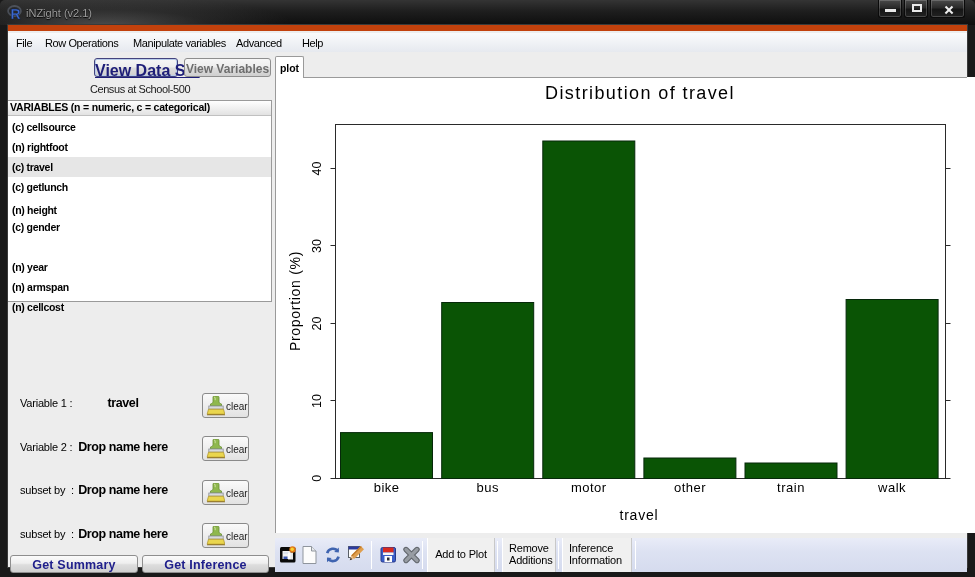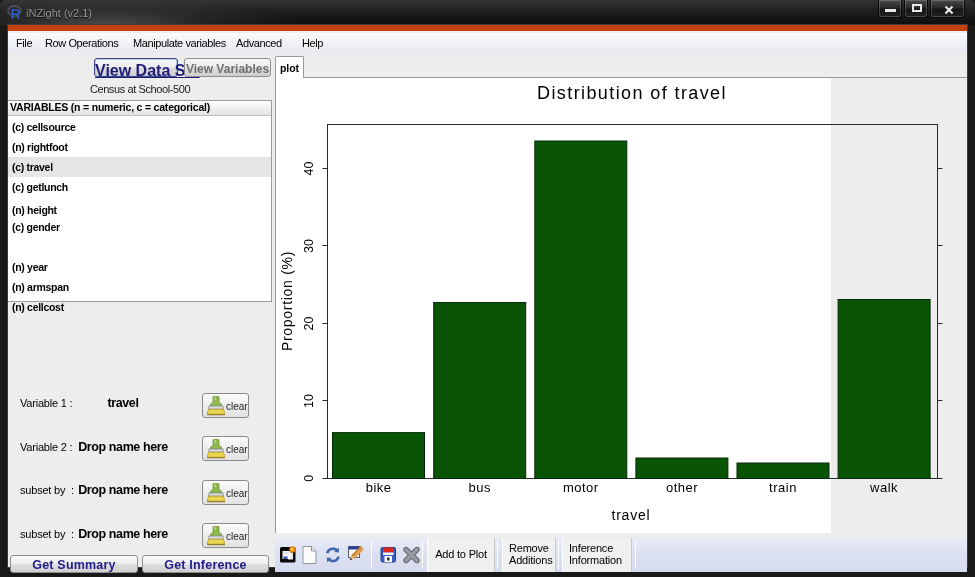--- a/index.html
+++ b/index.html
@@ -57,22 +57,22 @@
 .brush { position:absolute; left:3px; top:2px; width:19px; height:20px; }
 
 .bigbtn { height:18px; background:linear-gradient(#fbfbfb 0%, #eee 45%, #ddd 55%, #d0d0d0 100%);
   border:1px solid #8e8e8e; border-radius:3px; text-align:center;
   font-size:12.5px; letter-spacing:0.2px; font-weight:bold; color:#20208c; padding-top:2px; }
 
 
 #tab { left:267px; top:25px; width:29px; height:22px; background:#fff; z-index:4;
   border:1px solid #9a9a9a; border-bottom:none; border-radius:2px 2px 0 0;
   font-size:10.5px; font-weight:bold; text-align:center; padding-top:5px; }
-#plotpanel { left:267px; top:46px; width:556px; height:456px; background:#fff;
-  border-left:1px solid #9a9a9a; }
+#plotpanel { left:267px; top:46px; width:700px; height:456px; background:#fff;
+  border-left:1px solid #9a9a9a;text-align:right; }
 #paneltop { left:296px; top:46px; width:663px; height:1px; background:#9a9a9a; z-index:3; }
 
 
 #toolbar { left:267px; top:507px; width:692px; height:34px;
   background:linear-gradient(#e9ecf8 0%, #dde2f2 40%, #d5dbee 100%); }
 .tbtn { position:absolute; top:0; height:34px; background:#f0f0f0;
   border-left:1px solid #fff; border-right:1px solid #c8c8c8; }
 .tsep { position:absolute; top:3px; height:28px; width:1px; background:#b8bed0;
   border-right:1px solid #fff; }
 </style>

